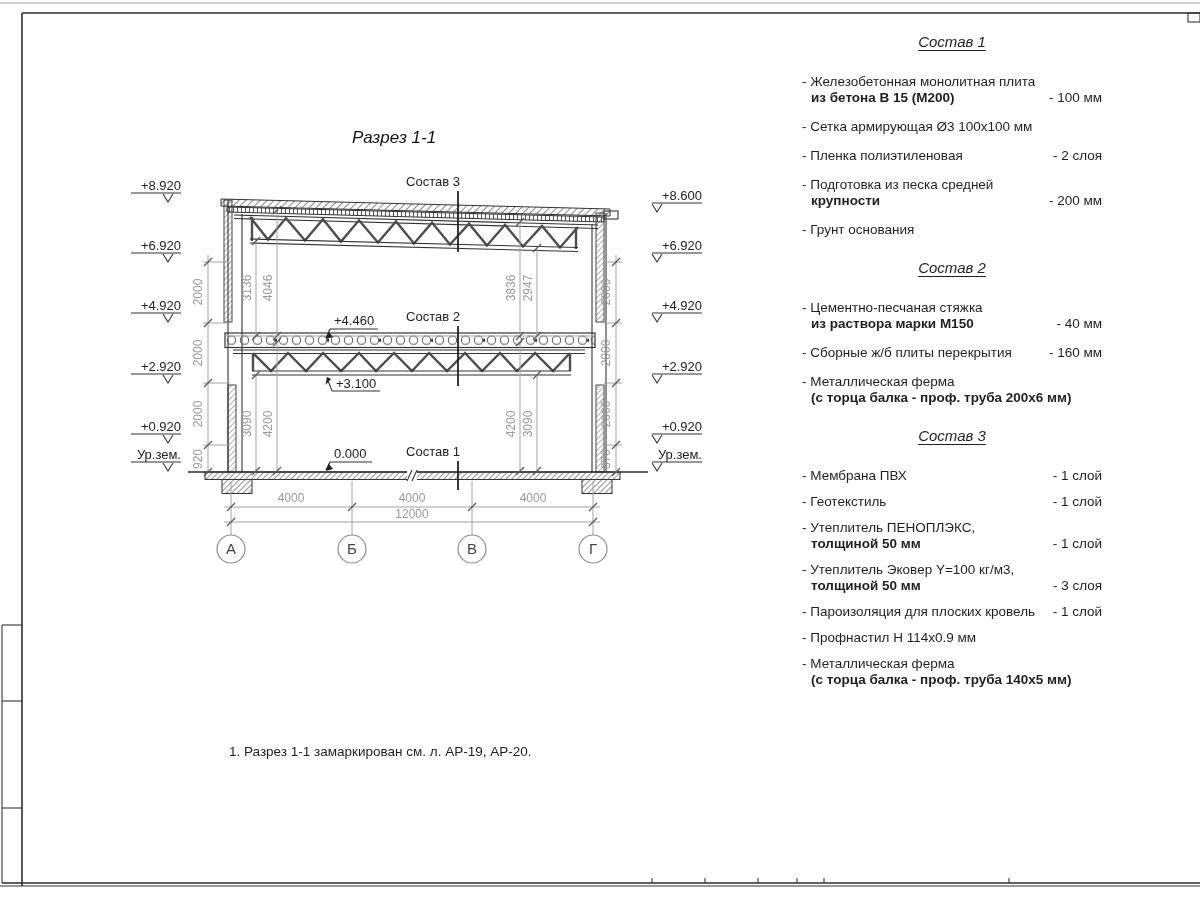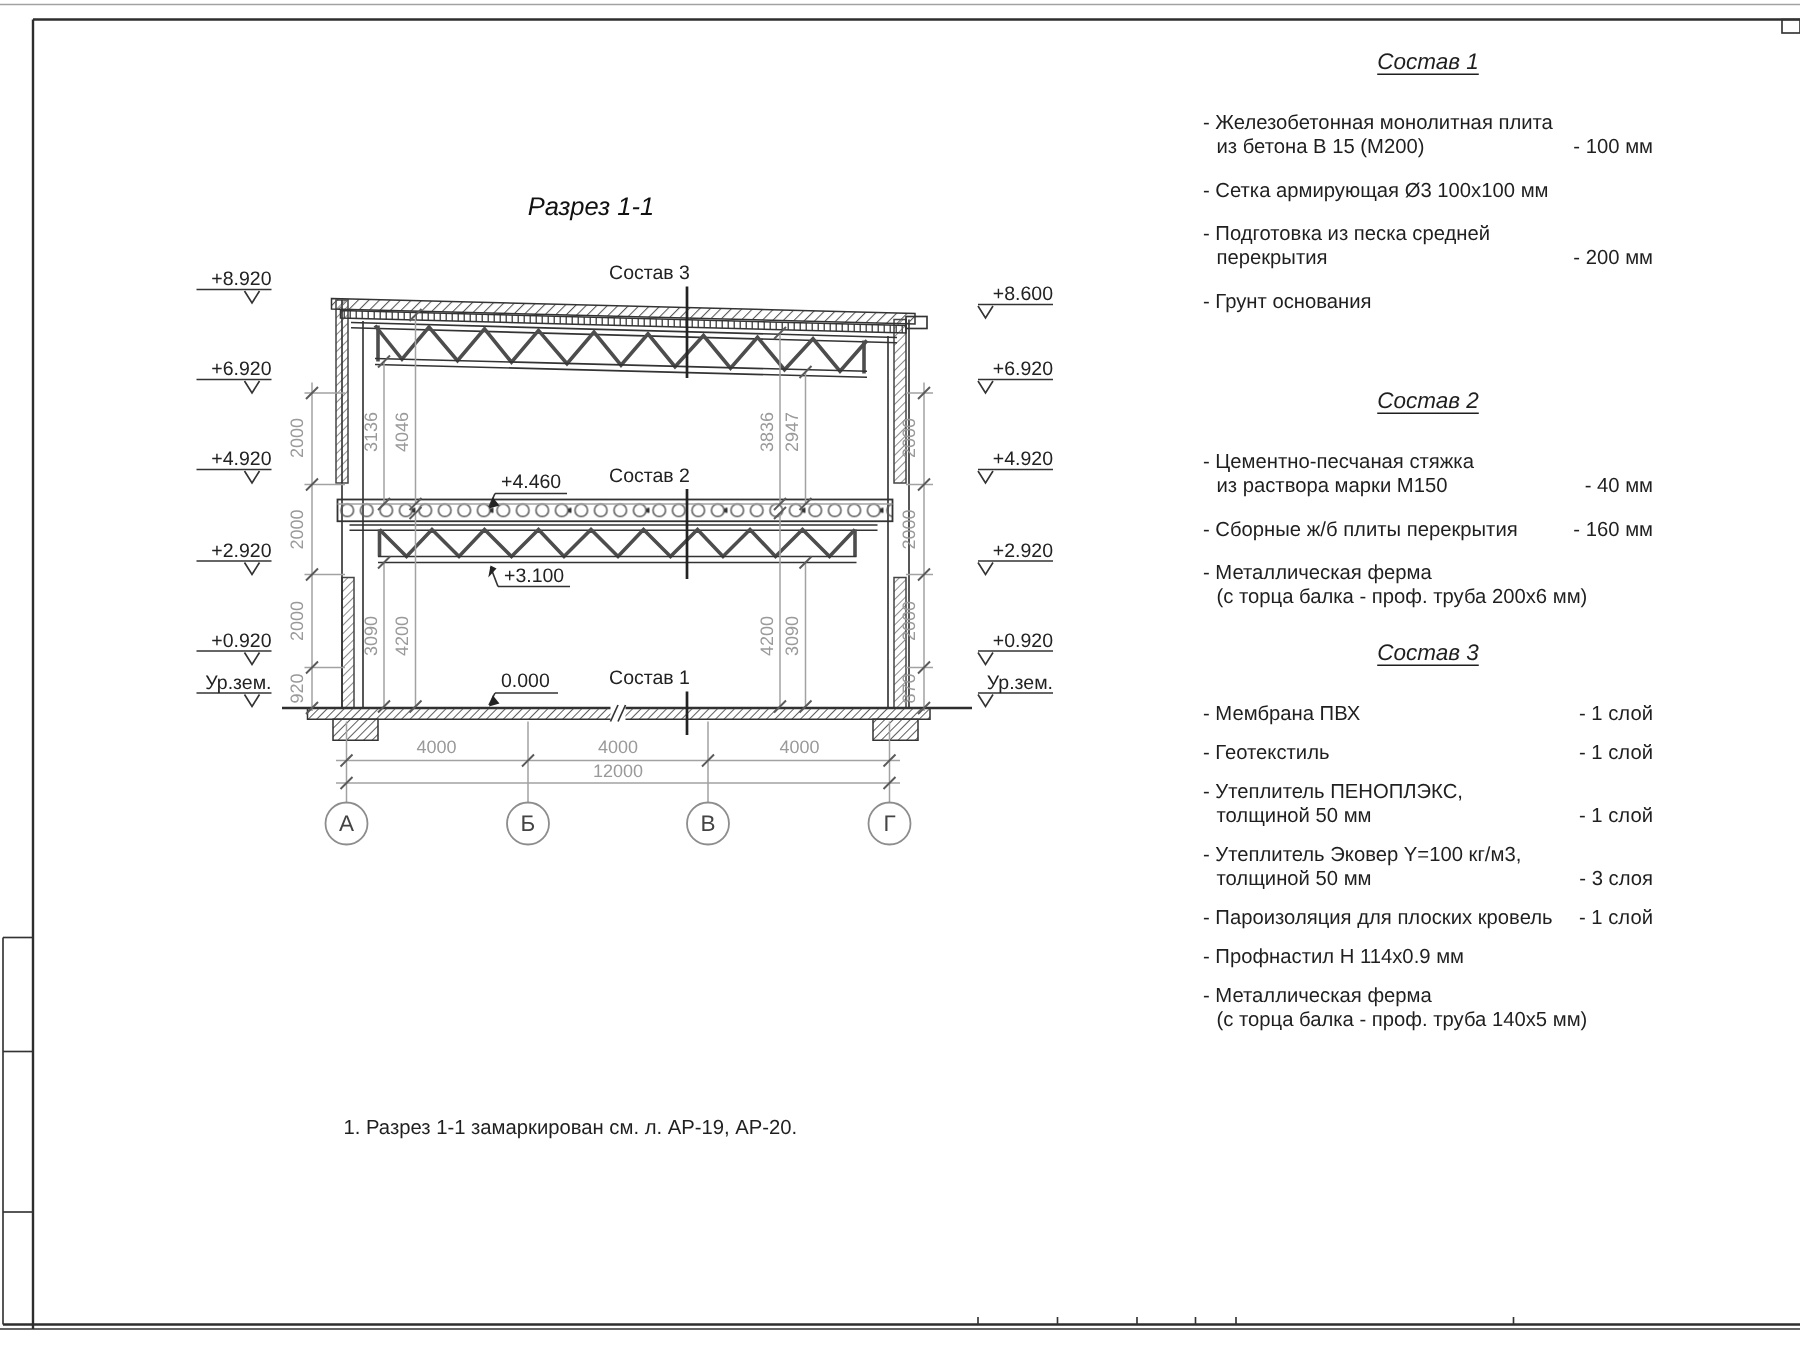--- a/index.html
+++ b/index.html
@@ -17,21 +17,21 @@
   .co{font:13px "Liberation Sans",sans-serif;fill:#222}
   .axl{font:15px "Liberation Sans",sans-serif;fill:#444}
   .ttl{font:italic 17px "Liberation Sans",sans-serif;fill:#111}
   
   .comp{position:absolute;width:300px;left:802px;font-size:13.5px;line-height:16px;}
   .comp h3{margin:0;font-size:15px;font-weight:normal;font-style:italic;
            text-align:center;text-decoration:underline;text-underline-offset:3px;}
   .items{margin-top:24px;}
   .item{display:flex;justify-content:space-between;align-items:flex-end;margin-bottom:13px;}
   .c3 .item{margin-bottom:10px;}
-  .lbl div:nth-child(2){padding-left:9px;}
+  .lbl div:nth-child(2){padding-left:9px;font-weight:bold;}
   .lbl div:empty{display:none;}
   .val{white-space:nowrap;padding-left:8px;}
   .note{position:absolute;left:210px;top:744px;font-size:13.5px;margin-left:19px;}
 </style>
 </head>
 <body>
 
 <div id="sheet">
 
 <svg width="1200" height="900" viewBox="0 0 1200 900">
@@ -353,22 +353,28 @@
           <div class="val">- 100 мм</div>
         </div>
       <div class="item">
           <div class="lbl">
             <div>- Сетка армирующая Ø3 100х100 мм</div>
           </div>
           <div class="val"></div>
         </div>
       <div class="item">
           <div class="lbl">
+            <div>- Пленка полиэтиленовая</div>
+          </div>
+          <div class="val">-  2 слоя</div>
+        </div>
+      <div class="item">
+          <div class="lbl">
             <div>- Подготовка из песка средней</div>
-            <div>перекрытия</div>
+            <div>крупности</div>
           </div>
           <div class="val">- 200 мм</div>
         </div>
       <div class="item">
           <div class="lbl">
             <div>- Грунт основания</div>
           </div>
           <div class="val"></div>
         </div>
     </div>

